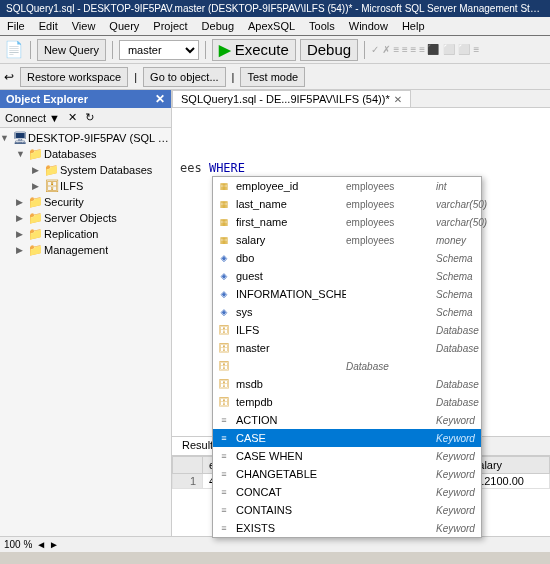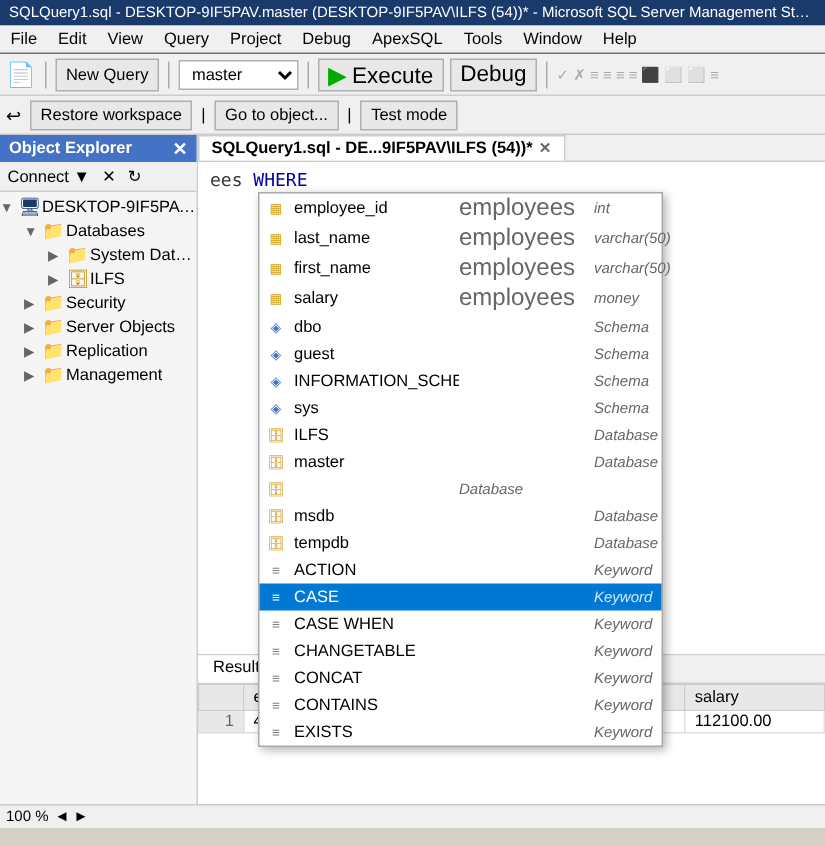--- a/index.html
+++ b/index.html
@@ -98,21 +98,21 @@
 
     
     .main-area {
       display: flex;
       height: calc(564px - 28px - 26px - 26px - 26px - 12px);
       flex: 1;
     }
 
     
     .object-explorer {
-      width: 132px;
+      width: 172px;
       background: #f5f5f5;
       border-right: 1px solid #ccc;
       display: flex;
       flex-direction: column;
       flex-shrink: 0;
     }
     .pane-title {
       background: #4472c4;
       color: white;
       padding: 2px 6px;
@@ -164,41 +164,41 @@
       display: flex;
       flex-direction: column;
       background: white;
       min-width: 0;
     }
     .editor-tab-bar {
       background: #f0f0f0;
       border-bottom: 1px solid #ccc;
       display: flex;
       align-items: flex-end;
-      font-weight: bold;
     }
     .editor-tab {
       background: white;
       border: 1px solid #ccc;
       border-bottom: none;
       padding: 2px 8px;
       font-size: 11px;
       cursor: pointer;
       display: flex;
       align-items: center;
       gap: 4px;
     }
     .editor-tab .tab-close { font-size: 10px; color: #666; cursor: pointer; }
 
     
     .editor-container {
       flex: 1;
       position: relative;
       display: flex;
       flex-direction: column;
+      margin-top: 48px;
     }
     .code-editor {
       flex: 1;
       font-family: 'Consolas', monospace;
       font-size: 12px;
       padding: 4px 8px;
       background: white;
       color: #333;
       line-height: 1.4;
       border: none;
@@ -225,21 +225,21 @@
       display: grid;
       grid-template-columns: 20px 110px 90px 70px;
       align-items: center;
       padding: 1px 3px;
       cursor: pointer;
       white-space: nowrap;
     }
     .ac-item.selected { background: #0078d4; color: white; }
     .ac-icon { width: 16px; height: 16px; display: flex; align-items: center; justify-content: center; }
     .ac-name { font-size: 11px; overflow: hidden; }
-    .ac-owner { font-size: 16px; color: #666; }
+    .ac-owner { font-size: 10px; color: #666; }
     .ac-item.selected .ac-owner { color: #cce8ff; }
     .ac-type { font-size: 10px; color: #666; font-style: italic; }
     .ac-item.selected .ac-type { color: #cce8ff; }
 
     
     .results-area {
       height: 100px;
       border-top: 1px solid #ccc;
       display: flex;
       flex-direction: column;

